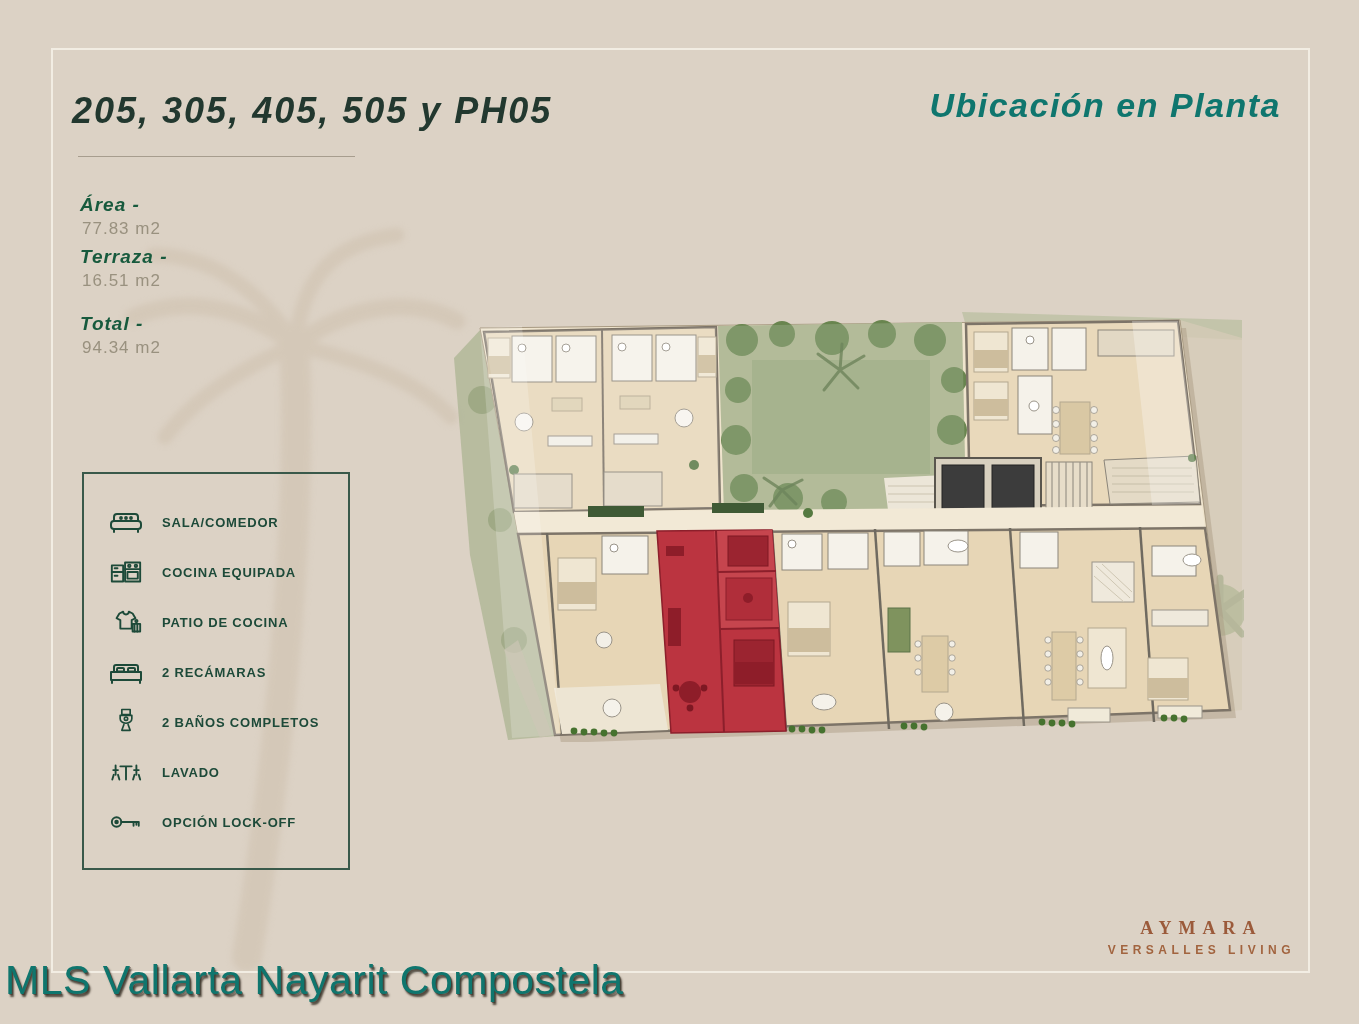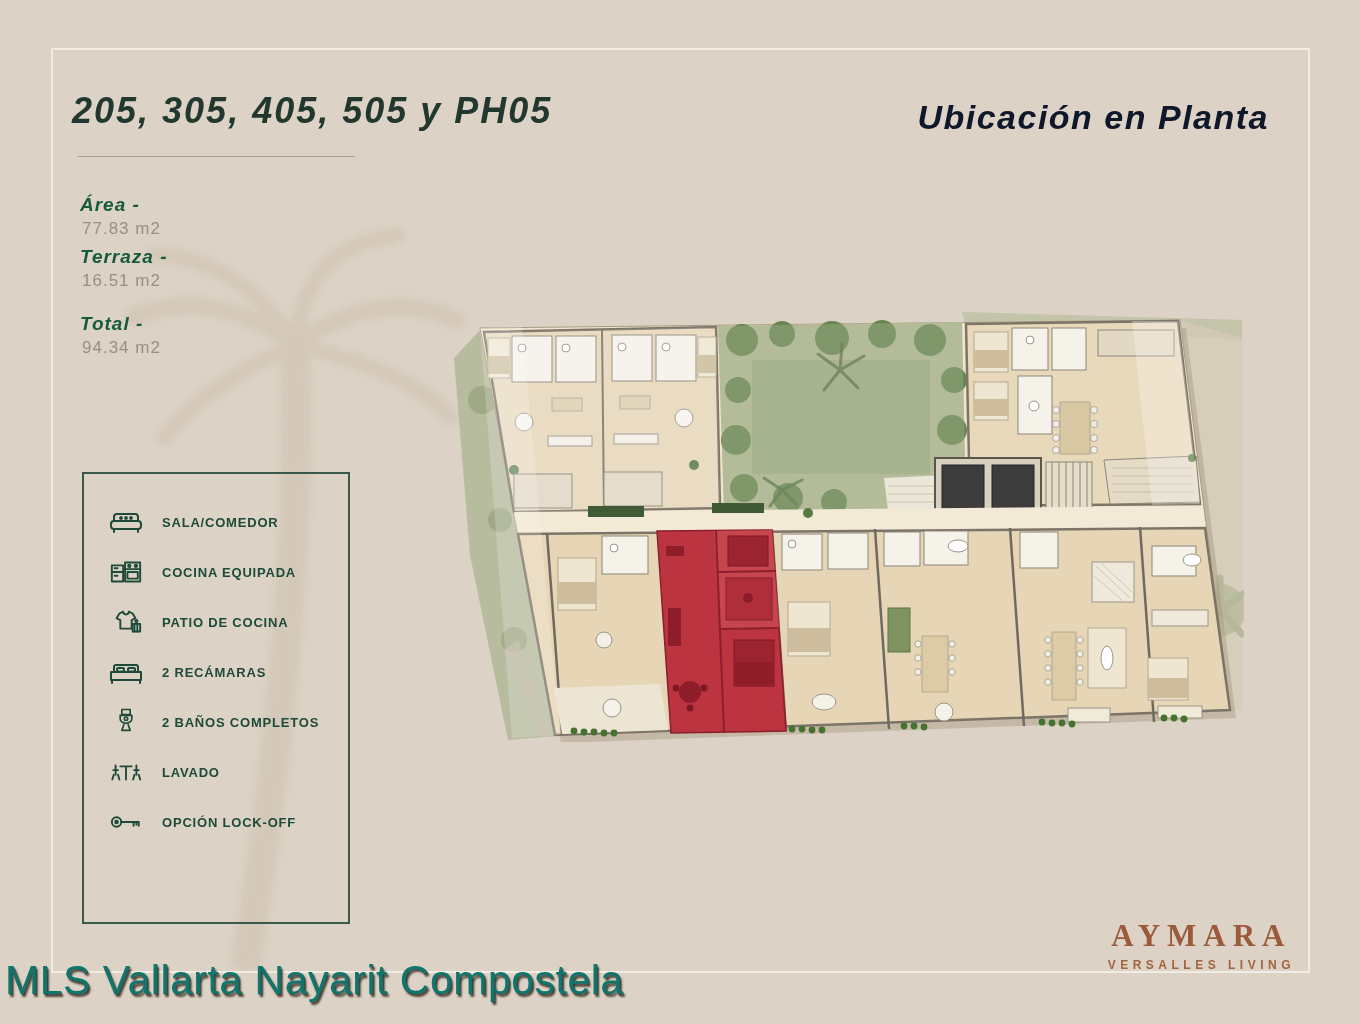--- a/index.html
+++ b/index.html
@@ -17,56 +17,56 @@
     position:absolute;left:95px;top:215px;width:390px;height:770px;
     opacity:.5;filter:blur(3px);
   }
   
   .page-title{
     position:absolute;left:64px;top:82px;margin:8px;
     font-size:36px;font-weight:700;font-style:italic;letter-spacing:2px;
     color:#22382f;white-space:nowrap;
   }
   .page-subtitle{
-    position:absolute;right:78px;top:86px;margin:12px;
+    position:absolute;right:78px;top:86px;margin:0;
     font-size:34px;font-weight:700;font-style:italic;letter-spacing:1.5px;
-    color:#0f172a;white-space:nowrap;
+    color:#0f766e;white-space:nowrap;
   }
   .title-rule{
     position:absolute;left:78px;top:156px;width:277px;height:1px;
     background:#a79d8e;
   }
   
   .measurements{position:absolute;left:80px;top:194px;}
   .m-label{
     font-size:19px;font-weight:700;font-style:italic;color:#175a3d;
     letter-spacing:1px;
   }
   .m-value{
     font-size:17px;color:#99917f;letter-spacing:1px;margin:3px 0 7px 2px;
   }
   .gap-top{margin-top:22px;}
   
   .legend{
-    position:absolute;left:82px;top:472px;width:268px;height:452px;
+    position:absolute;left:82px;top:472px;width:268px;height:398px;
     border:2px solid #39594a;box-sizing:border-box;padding-top:23px;
   }
   .legend-row{display:flex;align-items:center;height:50px;padding-left:20px;}
   .licon{width:44px;display:flex;justify-content:center;align-items:center;}
   .licon svg{stroke:#1d4a39;fill:none;stroke-width:2;stroke-linecap:round;stroke-linejoin:round;}
   .legend-label{
     font-size:13px;font-weight:700;color:#1d4a39;letter-spacing:.8px;
     margin-left:14px;white-space:nowrap;
   }
   
   .floorplan{position:absolute;left:452px;top:310px;width:792px;height:432px;}
   
   .brand{position:absolute;right:64px;top:918px;text-align:center;}
   .brand-name{
-    font-family:"Liberation Serif",serif;font-size:31px;font-weight:700;
+    font-family:"Liberation Serif",serif;font-size:18px;font-weight:700;
     color:#9b5a3a;letter-spacing:7px;
   }
   .brand-tagline{
     font-size:12px;font-weight:700;color:#a2643f;letter-spacing:4.5px;margin-top:4px;
   }
   
   .watermark{
     position:absolute;left:5px;top:957px;
     font-size:41px;color:#0f766e;letter-spacing:.5px;white-space:nowrap;
     text-shadow:2px 3px 2px rgba(55,48,38,.85), 1px 1px 0 rgba(55,48,38,.55);

